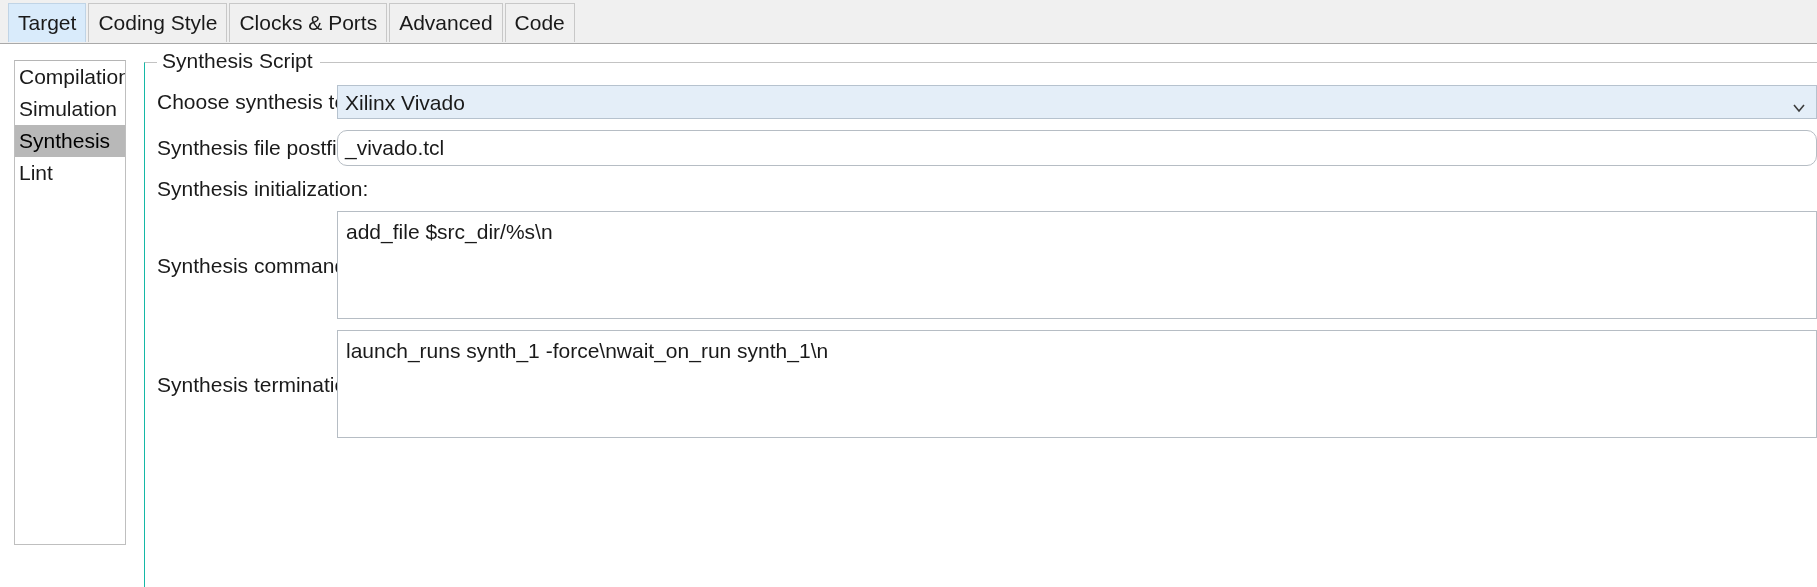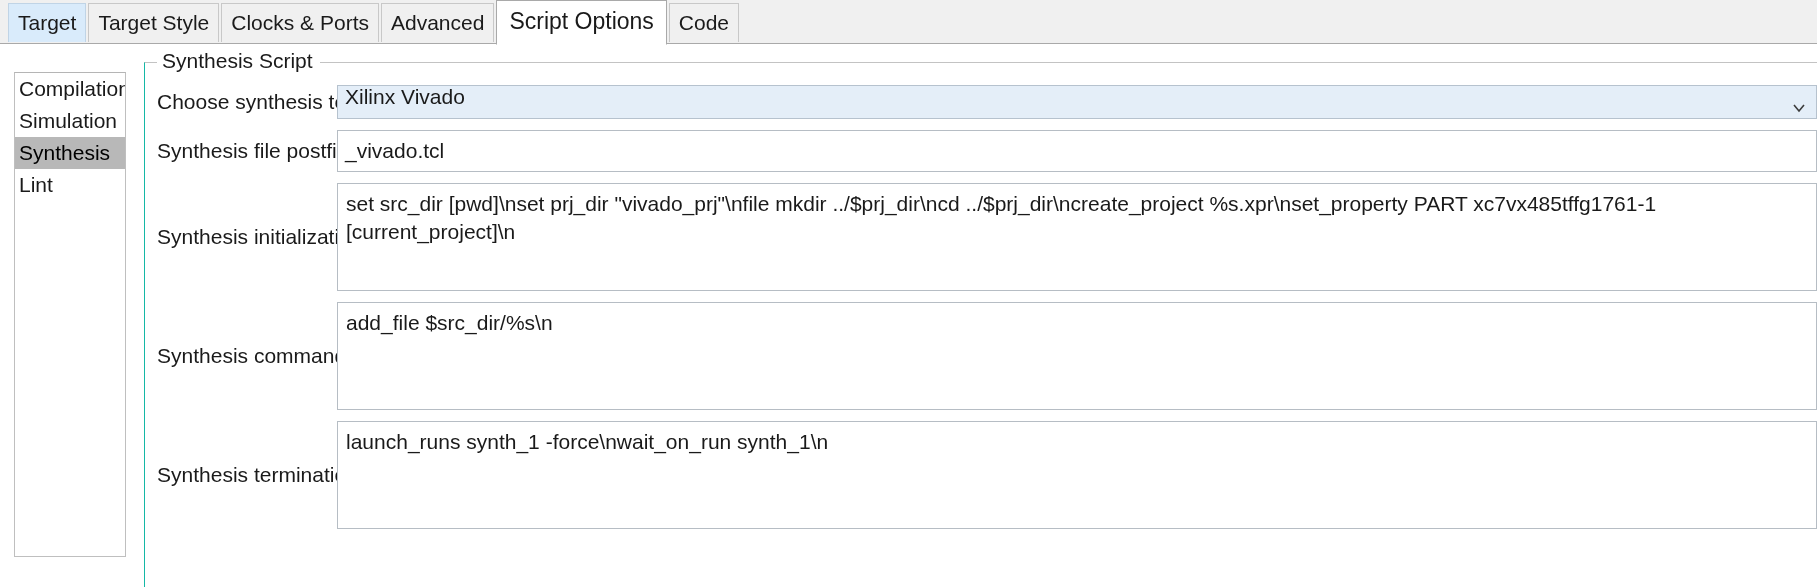--- a/index.html
+++ b/index.html
@@ -58,21 +58,21 @@
   .content {
     position: relative;
     height: 543px;
     background: #ffffff;
     display: flex;
   }
 
   
   .catwrap {
     width: 112px;
-    margin: 28px 0 0 14px;
+    margin: 16px 0 0 14px;
     flex: none;
   }
   .catlist {
     border: 1px solid #bfbfbf;
     border-top: 1px solid #b5b5b5;
     background: #ffffff;
     height: 485px;
     box-sizing: border-box;
     padding: 0;
     overflow: hidden;
@@ -145,64 +145,64 @@
     line-height: 1.25;
     color: #1a1a1a;
     padding: 5px 8px 5px 7px;
     margin-right: 0;
   }
   .combo {
     background: #e4eef8;
     border: 1px solid #b6c2ce;
     height: 34px;
     display: flex;
-    align-items: flex-start;
+    align-items: center;
     position: relative;
     padding: 0 28px 0 7px;
   }
   .combo .val {
     font-size: 21px;
     line-height: 1;
   }
   .combo .chevron {
     position: absolute;
     right: 10px;
     top: 50%;
     transform: translateY(-50%);
     width: 14px;
     height: 14px;
     display: block;
   }
   .textbox {
-    height: 42px;
+    height: 36px;
     display: flex;
     align-items: center;
     padding: 0 7px;
+    border-radius: 10px;
   }
   .textarea {
     height: 108px;
     padding: 6px 8px;
     white-space: normal;
     word-break: break-word;
     overflow: hidden;
   }
   .textarea .line {
     font-size: 21px;
     line-height: 1.32;
   }
 </style>
 </head>
 <body>
 
 <div class="tabstrip">
   <div class="tab first">Target</div>
-  <div class="tab">Target Style</div>
+  <div class="tab">Coding Style</div>
   <div class="tab">Clocks &amp; Ports</div>
   <div class="tab">Advanced</div>
-  <div class="tab active">Script Options</div>
   <div class="tab">Code</div>
 </div>
 
 <div class="content">
 
   <div class="catwrap">
     <div class="catlist">
       <div class="catitem">Compilation</div>
       <div class="catitem">Simulation</div>
       <div class="catitem selected">Synthesis</div>
@@ -229,23 +229,20 @@
 
       <div class="row">
         <div class="lbl">Synthesis file postfix:</div>
         <div class="field textbox">
           <span>_vivado.tcl</span>
         </div>
       </div>
 
       <div class="row tall">
         <div class="lbl">Synthesis initialization:</div>
-        <div class="field textarea">
-          <div class="line">set src_dir [pwd]\nset prj_dir "vivado_prj"\nfile mkdir ../$prj_dir\ncd ../$prj_dir\ncreate_project %s.xpr\nset_property PART xc7vx485tffg1761-1 [current_project]\n</div>
-        </div>
       </div>
 
       <div class="row tall">
         <div class="lbl">Synthesis command:</div>
         <div class="field textarea">
           <div class="line">add_file $src_dir/%s\n</div>
         </div>
       </div>
 
       <div class="row tall">

